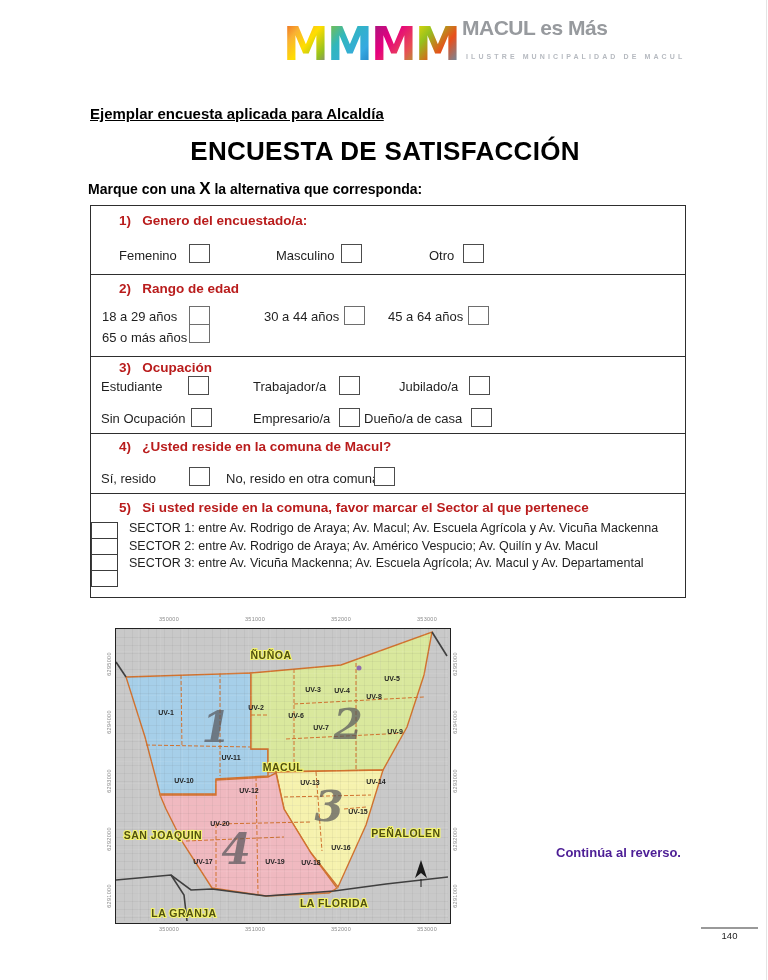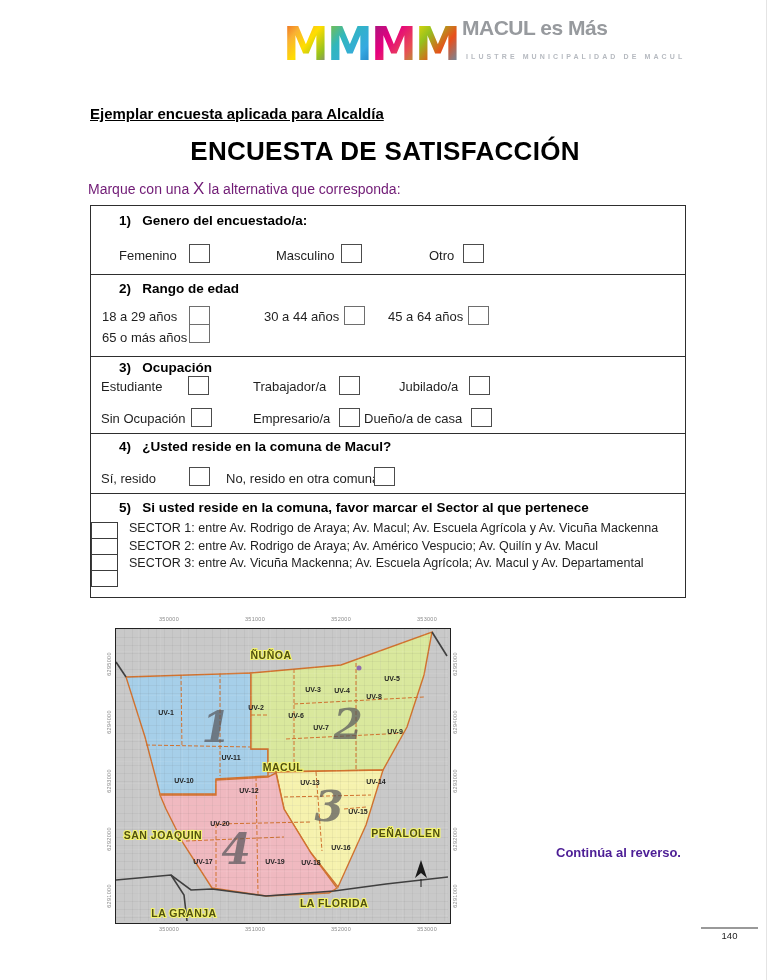--- a/index.html
+++ b/index.html
@@ -8,28 +8,28 @@
   .abs{position:absolute;}
 
   
   #logo-mmmm{left:283px;top:16px;}
   #logo-title{left:462px;top:16px;font-size:21px;font-weight:bold;color:#979a9e;letter-spacing:-0.5px;}
   #logo-subtitle{left:466px;top:53px;font-size:7px;font-weight:bold;color:#b6bac0;letter-spacing:3.1px;white-space:nowrap;}
 
   
   #doc-heading{left:90px;top:105px;font-size:15px;font-weight:bold;text-decoration:underline;color:#000;}
   #doc-title{left:85px;top:136px;width:600px;text-align:center;font-size:26px;font-weight:bold;color:#000;letter-spacing:.3px;}
-  #doc-instruction{left:88px;top:179px;font-size:14px;font-weight:normal;color:#701a75;}
+  #doc-instruction{left:88px;top:179px;font-size:14px;font-weight:bold;color:#000000;}
   #doc-instruction .big-x{font-size:17px;}
 
   
   #form-table{left:90px;top:205px;width:596px;height:393px;border:1.5px solid #2e2e2e;box-sizing:border-box;background:#fff;}
   .sec{position:absolute;left:0;width:100%;box-sizing:border-box;}
   .sec + .sec{border-top:1.5px solid #2e2e2e;}
-  .sec-title{position:absolute;left:28px;font-size:13.5px;font-weight:bold;white-space:pre;color:#000000;}
+  .sec-title{position:absolute;left:28px;font-size:13.5px;font-weight:bold;white-space:pre;color:#b91c1c;}
   .opt{position:absolute;font-size:13px;color:#1f1f1f;white-space:nowrap;}
   .cb{position:absolute;width:21px;height:19px;border:1.7px solid #4c4c4c;background:#fff;box-sizing:border-box;}
   .cb.small{width:27px;height:17px;border:1.5px solid #3c3c3c;}
   .sector-line{white-space:nowrap;overflow:hidden;height:17.5px;font-size:12.5px;color:#1f1f1f;}
 
   
   #map-block{left:104px;top:614px;width:356px;height:322px;}
   #map-frame{position:absolute;left:11px;top:14px;width:336px;height:296px;border:1.5px solid #222;box-sizing:border-box;background:#c9c9c9;}
   .coord{position:absolute;width:44px;text-align:center;font-size:5.5px;color:#8a8a8a;letter-spacing:.3px;}
   .coord.side{transform:rotate(-90deg);}

